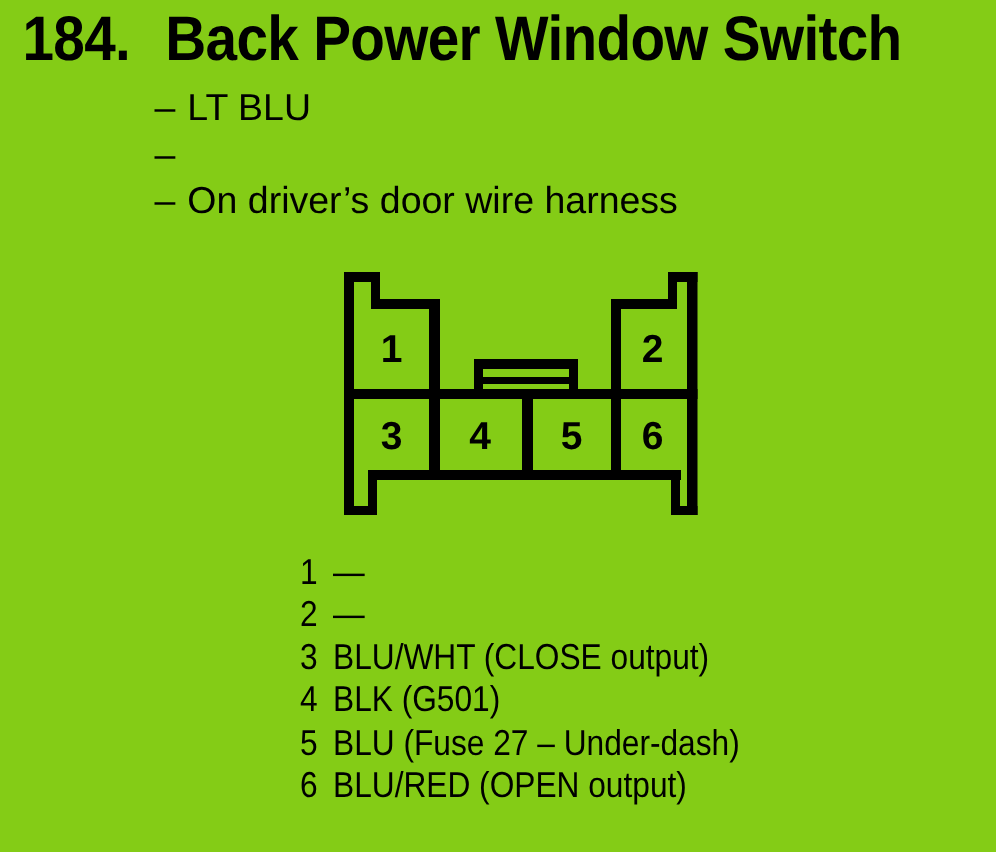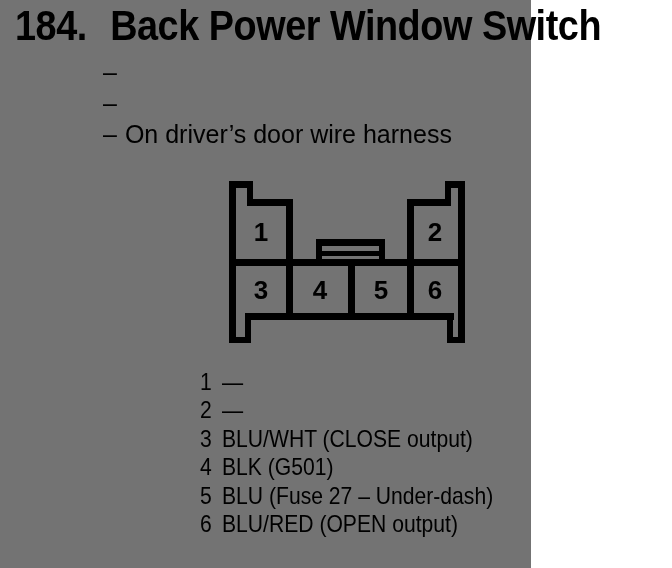--- a/index.html
+++ b/index.html
@@ -5,22 +5,22 @@
   html, body { margin: 0; padding: 0; }
   body {
     width: 672px; height: 568px;
     background: #ffffff;
     font-family: "Liberation Sans", sans-serif;
     color: #000000;
     overflow: hidden;
   }
   .page {
     position: relative;
-    width: 531px; height: 568px;
-    background: #737373;
+    width: 664px; height: 568px;
+    background: #84cc16;
   }
   
   .title-row {
     position: absolute;
     left: 15px; top: 5px;
     display: flex;
     gap: 26px;
     font-size: 42px;
     font-weight: bold;
     line-height: 1;
@@ -69,20 +69,21 @@
 <div class="page">
 
   <div class="title-row">
     <span>184.</span>
     <span>Back Power Window Switch</span>
   </div>
 
   <div class="notes">
     <div class="note-line">
       <span>–</span>
+      <span>LT BLU</span>
     </div>
     <div class="note-line">
       <span>–</span>
     </div>
     <div class="note-line">
       <span>–</span>
       <span>On driver’s door wire harness</span>
     </div>
   </div>
 

